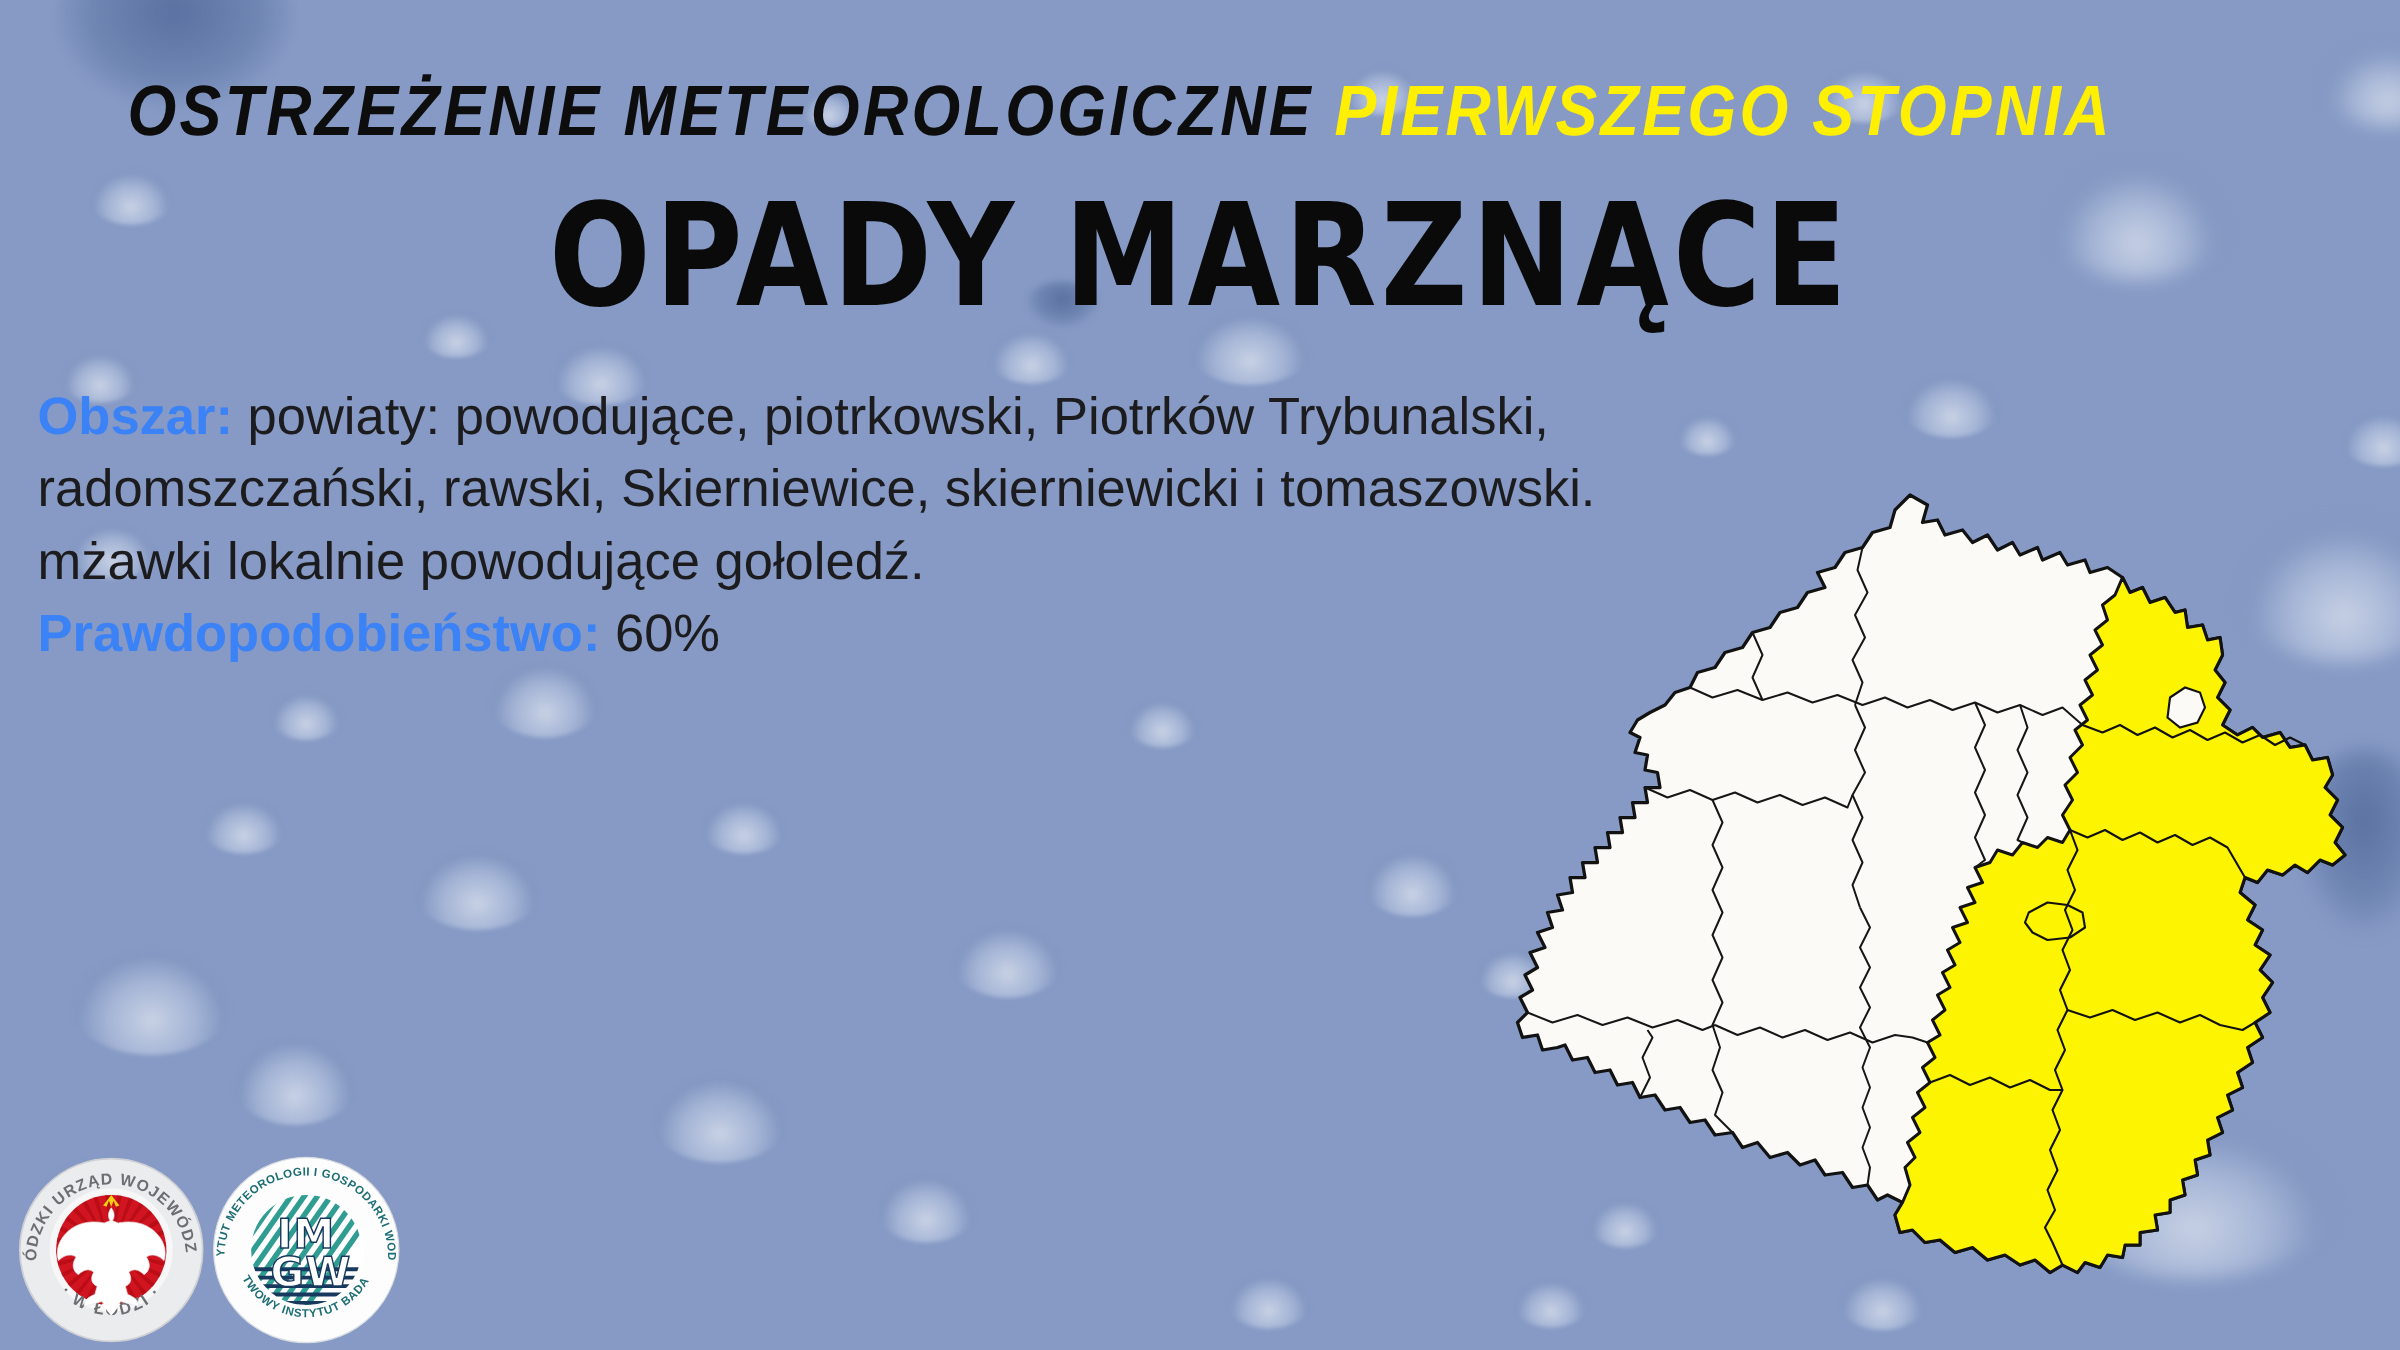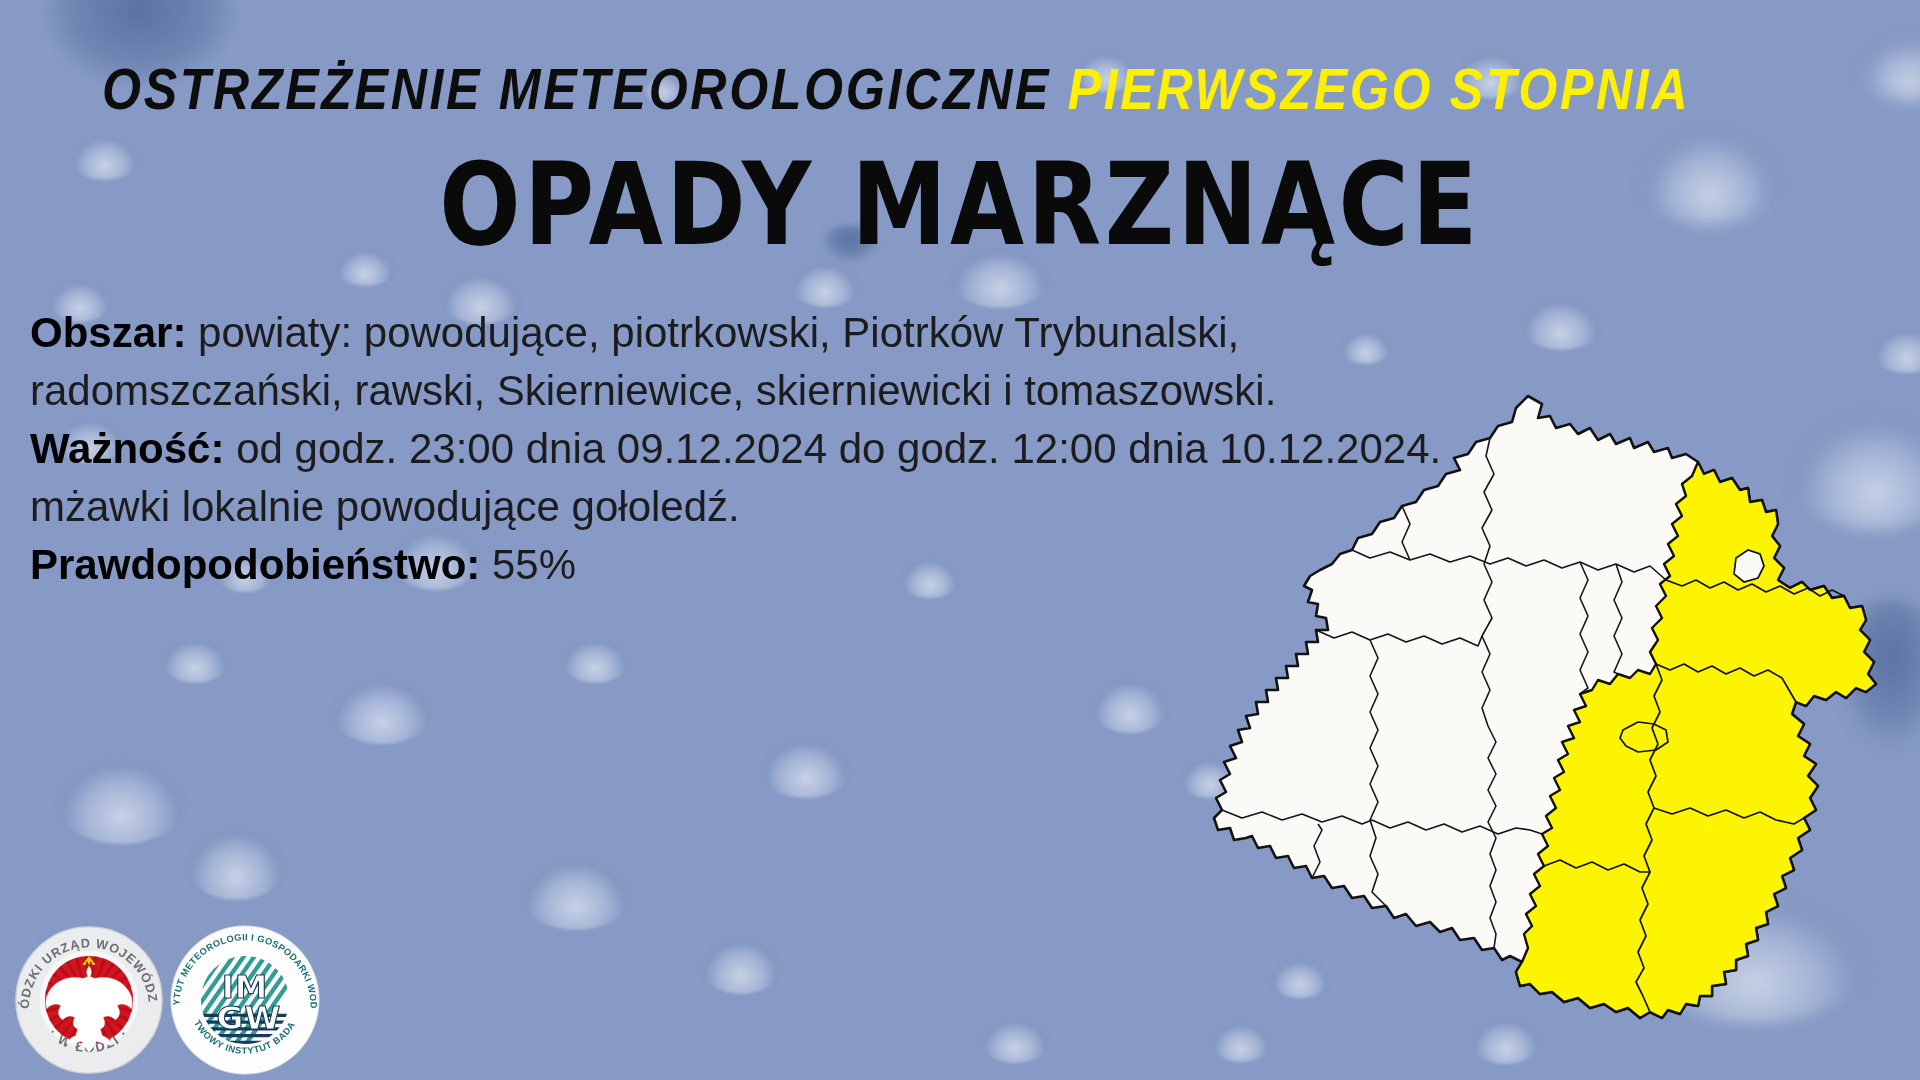--- a/index.html
+++ b/index.html
@@ -30,21 +30,21 @@
       color:#0d0d0d;transform:scaleX(.88);transform-origin:center;white-space:nowrap;}
   .title-line1 .lvl{color:#ffef00;}
   .title-line2{position:absolute;top:138px;left:0;width:1920px;text-align:center;
       font-size:114px;font-weight:bold;letter-spacing:4px;color:#0a0a0a;
       transform:scaleX(.84);transform-origin:center;white-space:nowrap;
       font-family:"DejaVu Sans","Liberation Sans",sans-serif;}
 
   
   .details{position:absolute;left:30px;top:304px;width:1500px;
       font-size:42px;line-height:58px;color:#1c1c1e;}
-  .details .lbl{font-weight:bold;color:#000000;}
+  .details .lbl{font-weight:bold;color:#3b82f6;}
 
   
   .map-wrap{position:absolute;left:1050px;top:378px;width:845px;height:660px;}
 
   
   .logo{position:absolute;}
   .logo-lodz{left:14px;top:925px;width:150px;height:150px;}
   .logo-imgw{left:168px;top:923px;width:154px;height:154px;}
 </style>
 </head>
@@ -92,23 +92,22 @@
     <div class="drop " style="left: 1340px; top: 330px; width: 52px; height: 34px;"></div>
   </div>
 
 <div class="title-line1"><span>OSTRZEŻENIE METEOROLOGICZNE </span><span class="lvl">PIERWSZEGO STOPNIA</span></div>
 
 <div class="title-line2">OPADY MARZNĄCE</div>
 
 <div class="details">
   <div><span class="lbl">Obszar:</span><span> powiaty: powodujące, piotrkowski, Piotrków Trybunalski,</span></div>
   <div><span class="lbl"></span><span>radomszczański, rawski, Skierniewice, skierniewicki i tomaszowski.</span></div>
-  <div><span class="lbl">Ważność:</span><span> od godz. 23:00 dnia 09.12.2024 do godz. 12:00 dnia 10.12.2024.</span></div>
   <div><span class="lbl"></span><span>mżawki lokalnie powodujące gołoledź.</span></div>
-  <div><span class="lbl">Prawdopodobieństwo:</span><span> 55%</span></div>
+  <div><span class="lbl">Prawdopodobieństwo:</span><span> 60%</span></div>
 </div>
 
 <div class="map-wrap">
 <svg width="845" height="660" viewBox="0 0 845 660" xmlns="http://www.w3.org/2000/svg">
 
   <path stroke="#121212" stroke-width="2.6" stroke-linejoin="round" d="M478,18 L492,26 488,40 500,38 506,50 520,46 528,56 540,50 548,62 560,56 566,66 580,60 584,70 598,64 604,74 618,70 622,80 636,76 648,84
        654,96 664,92 670,104 682,100 690,112 698,110 700,124 712,122 716,134 726,132 728,146 722,158 730,168 724,180 734,190 728,202 740,210
        752,204 760,212 774,208 782,220 794,218 800,230 812,228 816,242 810,252 820,262 814,274 824,284 818,296 826,306 816,314 806,310 796,320 786,314 776,322 764,318 756,328 746,324 742,336
        754,346 748,358 760,366 754,378 766,386 758,398 768,408 760,420 766,432 754,440 760,452 748,460 752,472 740,480 744,492 732,498 736,510 724,516 728,528 716,534 718,546 706,550 708,562 696,566 698,578 686,582 686,592 674,594 676,606 662,608 662,618 650,618 648,628 636,626 630,636 618,632 612,640
        600,634 590,640 578,630 566,634 554,626 540,630 528,620 514,624 502,614 490,616 480,606 470,608 466,594 472,584

